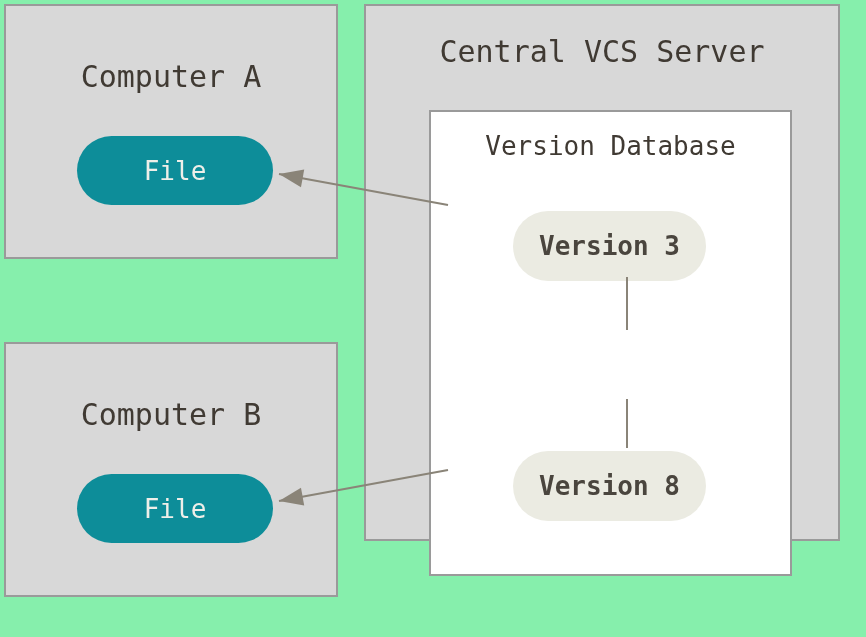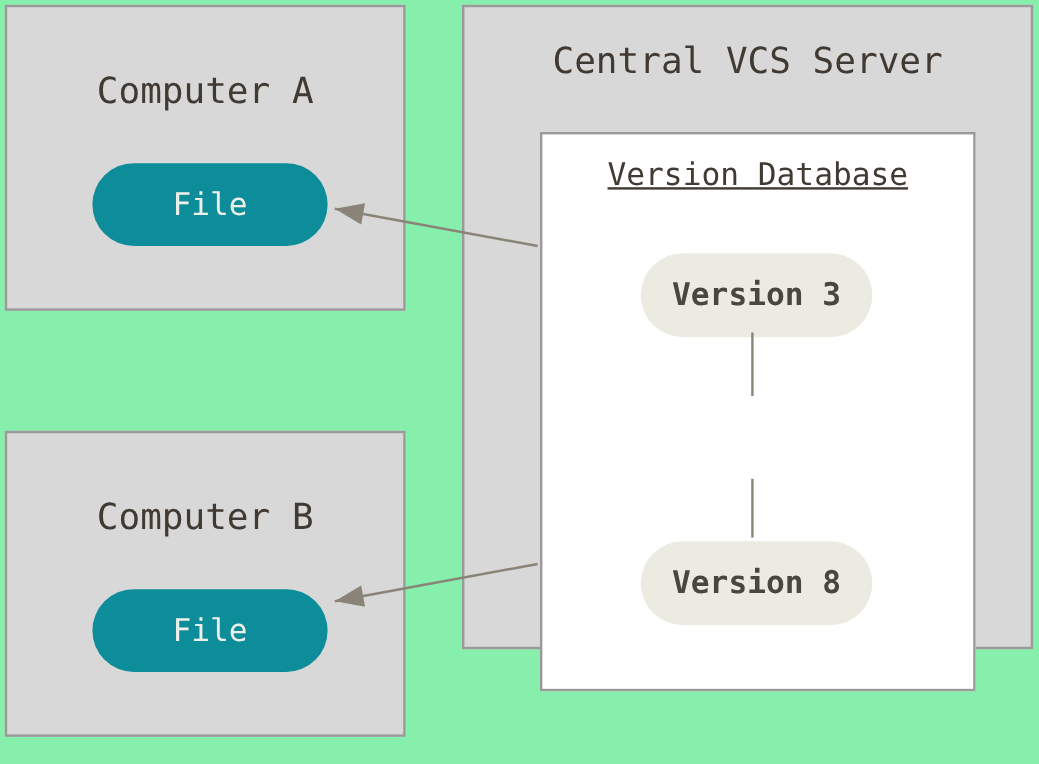--- a/index.html
+++ b/index.html
@@ -22,22 +22,22 @@
     background: #86efac;
     font-family: "DejaVu Sans Mono", "Liberation Mono", monospace;
     overflow: hidden;
   }
   .box {
     position: absolute;
     background: var(--box-fill);
     border: 2px solid var(--box-border);
   }
   #computer-a { left: 4px; top: 4px; width: 334px; height: 255px; }
-  #computer-b { left: 4px; top: 342px; width: 334px; height: 255px; margin-top: 17px; }
-  #server     { left: 385px; top: 4px; width: 476px; height: 537px; }
+  #computer-b { left: 4px; top: 342px; width: 334px; height: 255px; }
+  #server     { left: 364px; top: 4px; width: 476px; height: 537px; }
   .box-title {
     position: absolute;
     left: 0; right: 0;
     text-align: center;
     font-size: 30px;
     line-height: 36px;
     color: var(--title-text);
     white-space: nowrap;
   }
   .computer-title { top: 53px; }
@@ -65,21 +65,20 @@
     border: 2px solid var(--box-border);
   }
   .db-title {
     position: absolute;
     left: 0; right: 0; top: 18px;
     text-align: center;
     font-size: 26px;
     line-height: 32px;
     color: var(--title-text);
     white-space: nowrap;
-    text-decoration: underline;
   }
   .version-pill {
     left: 82px;
     width: 193px; height: 70px;
     border-radius: 35px;
     background: var(--version-pill);
     color: var(--version-text);
     font-size: 26px;
     font-weight: bold;
   }

